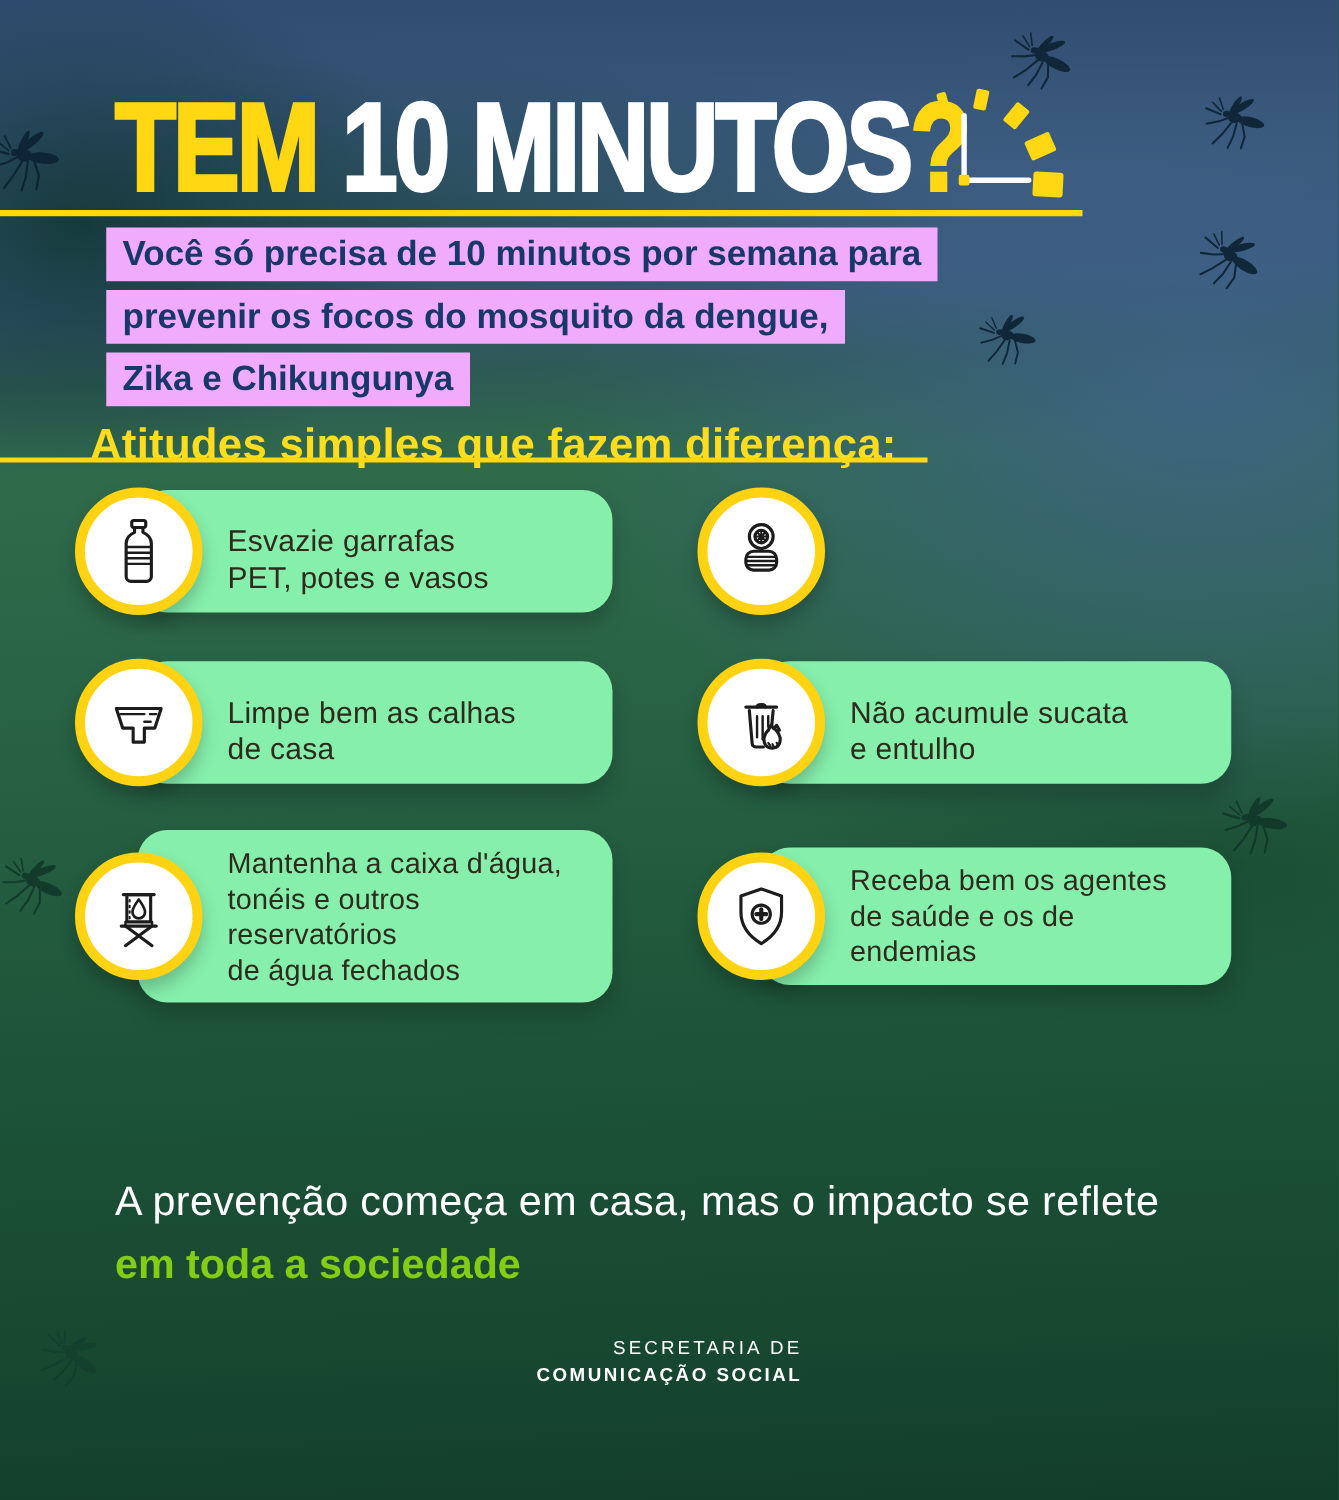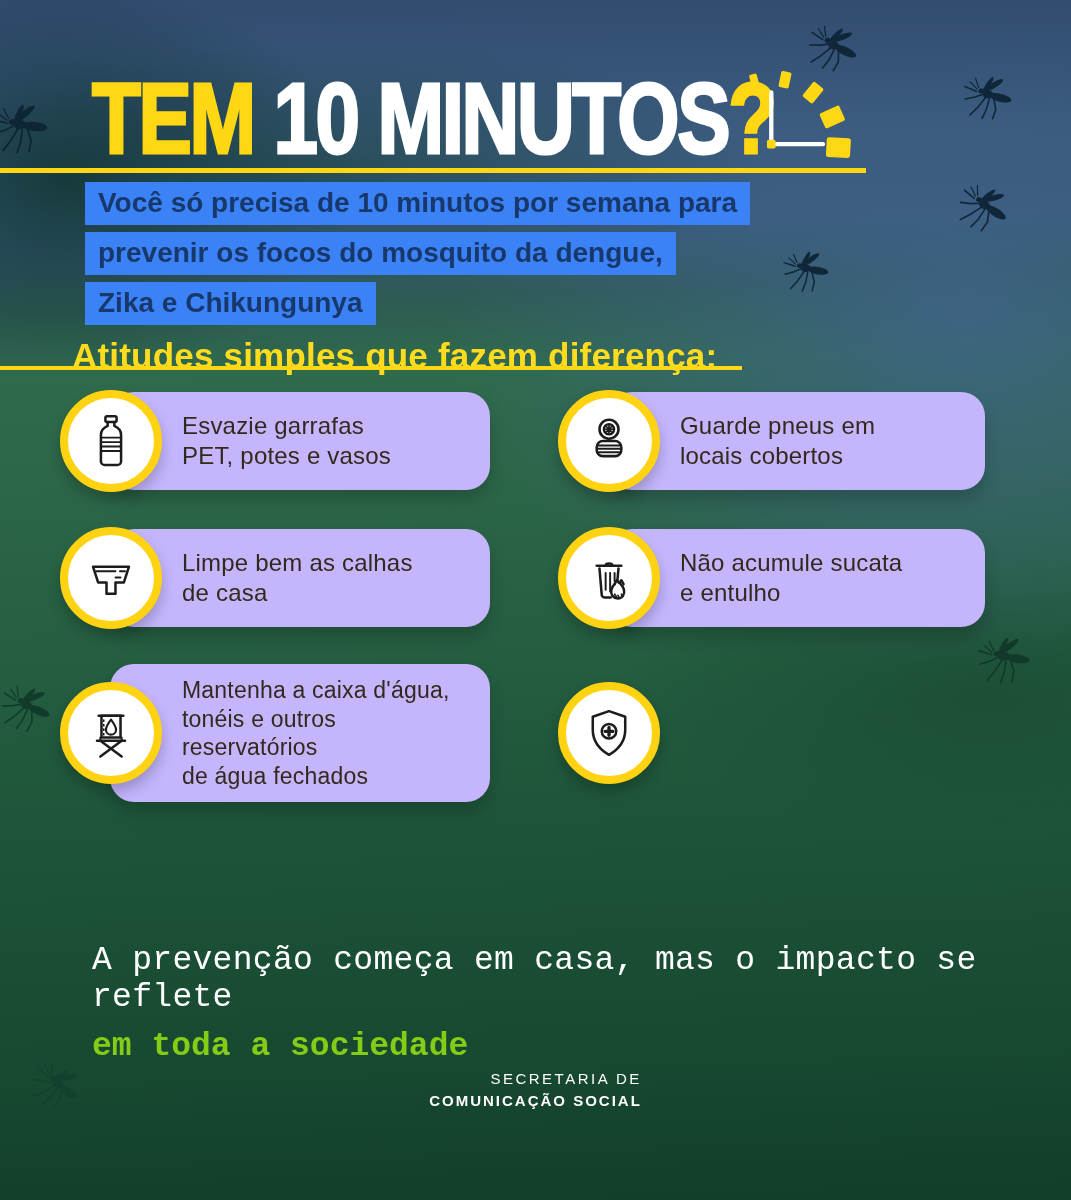--- a/index.html
+++ b/index.html
@@ -42,21 +42,21 @@
   .t-yellow { color:#ffd712; -webkit-text-stroke:3px #ffd712; }
   .t-white  { color:#ffffff; -webkit-text-stroke:3px #ffffff; }
   .clock { position:absolute; top:58px; left:742px; z-index:2; }
   .rule1 { position:absolute; top:168px; left:0; width:866px; height:5px;
     background:#ffd712; z-index:2; }
 
   
   .intro { position:absolute; top:182px; left:85px; z-index:2; }
   .intro .hl-line { margin-bottom:7px; }
   .intro .hl-line span {
-    display:inline-block; background:#3b82f6; color:#18386b;
+    display:inline-block; background:#f0abfc; color:#18386b;
     font-weight:bold; font-size:28px; line-height:1; padding:7px 13px 8px 13px;
   }
 
   
   .heading { position:absolute; top:336px; left:72px; z-index:2;
     color:#ffdc1e; font-weight:bold; font-size:35px; letter-spacing:.2px; }
   .rule2 { position:absolute; top:366px; left:0; width:742px; height:4px;
     background:#ffd712; z-index:2; }
 
   
@@ -68,33 +68,33 @@
   .card { display:flex; align-items:center; min-height:100px; }
   .badge {
     width:102px; height:102px; border-radius:50%;
     background:#ffffff; border:8px solid #ffd312;
     display:flex; align-items:center; justify-content:center;
     flex-shrink:0; z-index:2; position:relative;
     box-shadow:0 8px 14px rgba(0,0,0,.22);
   }
   .pill {
     margin-left:-52px; flex:1; min-height:98px;
-    background:#c4b5fd; border-radius:24px;
-    display:flex; align-items:center;
+    background:#86efac; border-radius:24px;
+    display:flex; align-items:flex-end;
     padding:12px 20px 12px 72px;
     box-shadow:0 10px 16px rgba(0,0,0,.18);
   }
   .pill span {
     color:#2f2b1c; font-size:24px; line-height:1.24; font-weight:500;
     white-space:pre-line; letter-spacing:.2px;
   }
   .card.three-lines .pill span { font-size:23px; }
 
   
-  .closing { position:absolute; top:942px; left:92px; z-index:2;font-family:Liberation Mono, monospace; }
+  .closing { position:absolute; top:942px; left:92px; z-index:2; }
   .closing .c1 { color:#ffffff; font-size:33px; letter-spacing:.3px; }
   .closing .c2 { color:#84cc16; font-size:33px; font-weight:bold; margin-top:12px; }
 
   
   .footer { position:absolute; top:1070px; left:0; width:100%; z-index:2;
     display:flex; justify-content:center; align-items:center; gap:36px; color:#fff; }
   .secom { text-align:right; }
   .secom .s1 { font-size:15px; letter-spacing:2.5px; }
   .secom .s2 { font-size:15px; font-weight:bold; letter-spacing:2px; margin-top:5px; }
   .gov { text-align:center; }
@@ -216,24 +216,20 @@
   <div class="card">
     <div class="badge">
       <svg class="icon-svg" width="56" height="56" viewBox="0 0 100 100">
         <circle cx="50" cy="29" r="17"></circle>
         <circle cx="50" cy="29" r="9"></circle>
         <path d="M50 20 V38 M41 29 H59 M44 23 L56 35 M56 23 L44 35" stroke-width="3"></path>
         <rect x="28" y="50" width="44" height="27" rx="11"></rect>
         <path d="M30 58 h40 M30 64 h40 M30 70 h40" stroke-width="3.5"></path>
       </svg>
     </div>
-    <div class="pill">
-        <span>Guarde pneus em
-locais cobertos</span>
-      </div>
   </div>
 
 
   <div class="card">
     <div class="badge">
       <svg class="icon-svg" width="56" height="56" viewBox="0 0 100 100">
         <path d="M18 30 H82 L73 58 H58 v20 H42 V58 H27 Z"></path>
         <path d="M24 38 h34" stroke-width="3.5"></path>
         <path d="M66 38 h9 M58 49 h9" stroke-width="3.5"></path>
       </svg>
@@ -283,20 +279,25 @@
   </div>
 
   <div class="card three-lines">
     <div class="badge">
       <svg class="icon-svg" width="56" height="56" viewBox="0 0 100 100">
         <path d="M50 11 L79 21 V44 C79 64 67 79 50 89 C33 79 21 64 21 44 V21 Z"></path>
         <circle cx="50" cy="47" r="13"></circle>
         <path d="M50 40 v14 M43 47 h14" stroke-width="6"></path>
       </svg>
     </div>
+    <div class="pill">
+        <span>Receba bem os agentes
+de saúde e os de
+endemias</span>
+      </div>
   </div>
 
 </div>
 
 <div class="closing">
   <div class="c1">A prevenção começa em casa, mas o impacto se reflete</div>
   <div class="c2">em toda a sociedade</div>
 </div>
 
 <div class="footer">

